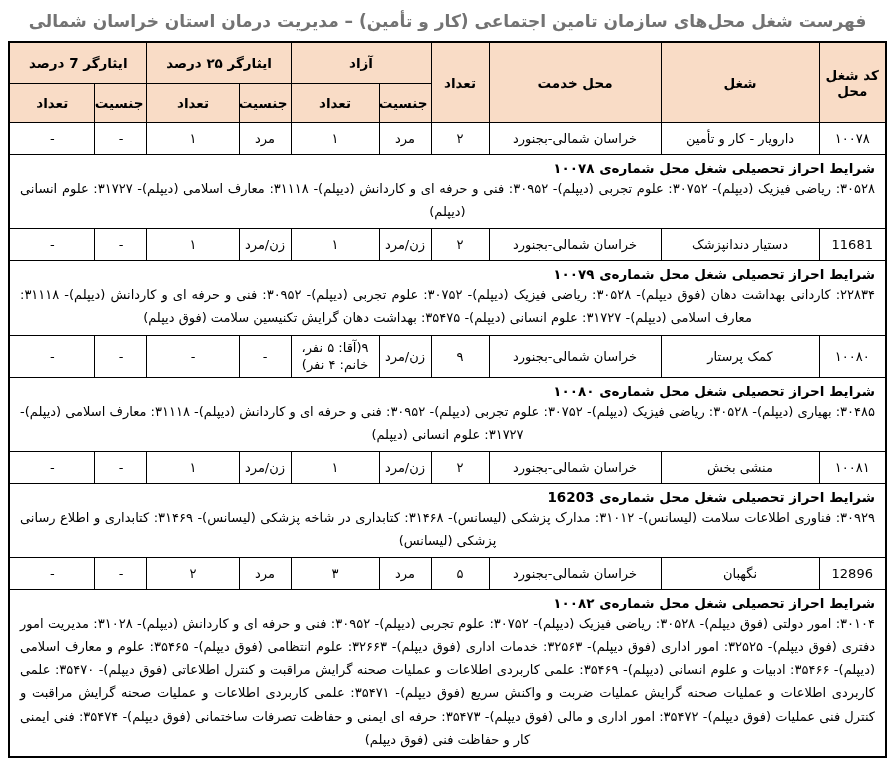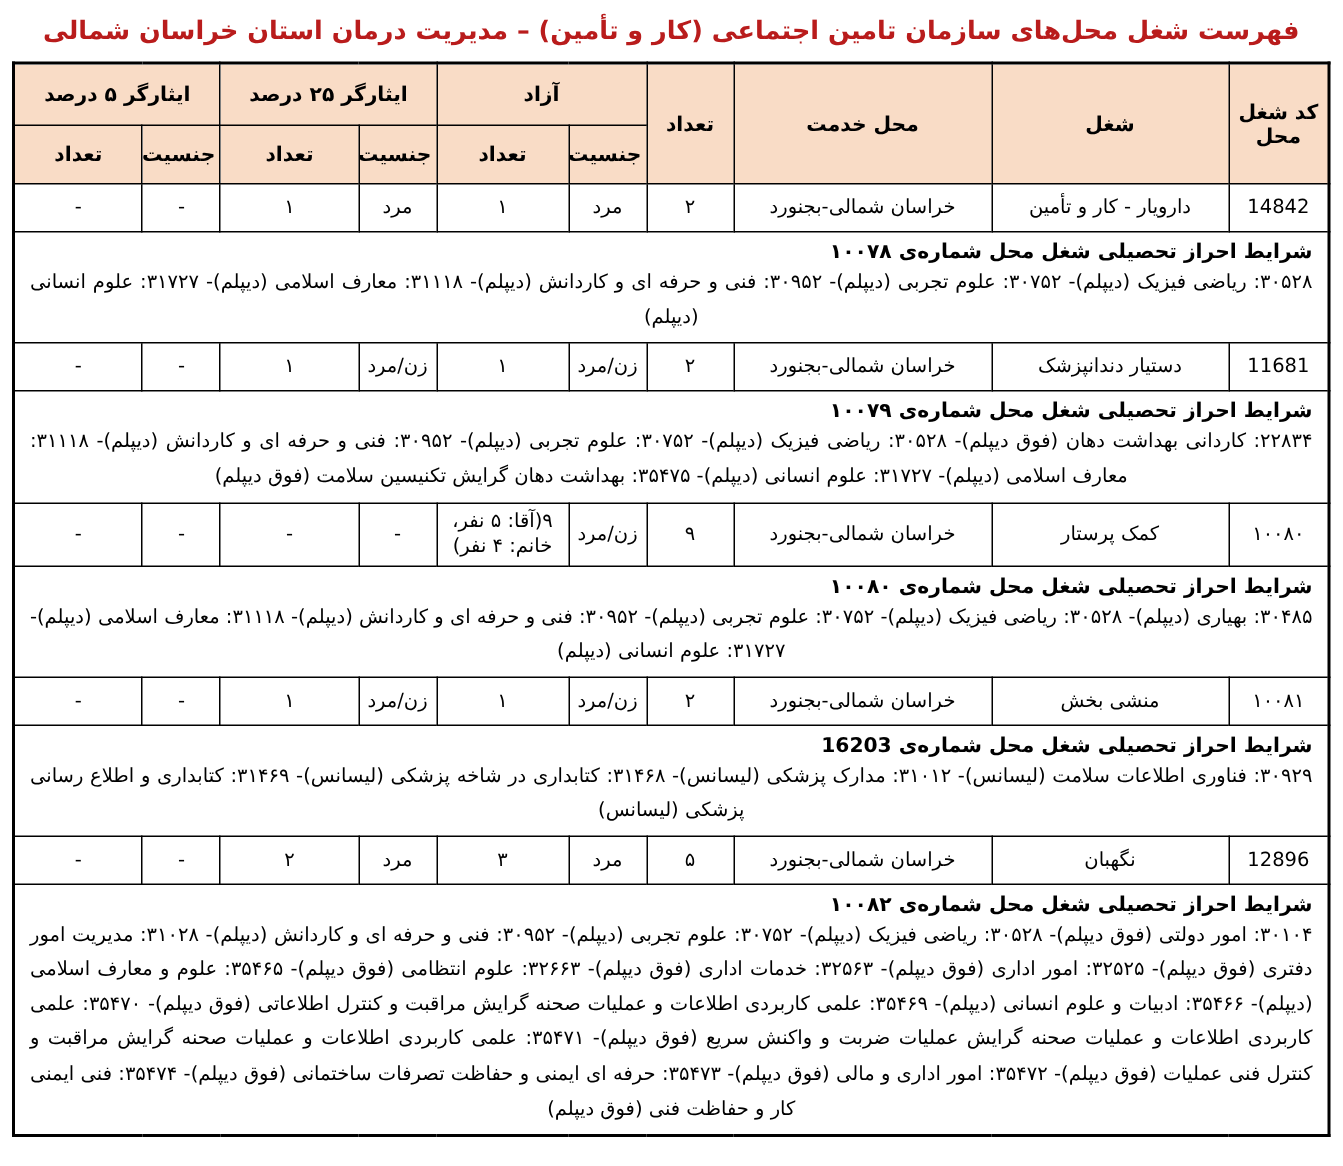--- a/index.html
+++ b/index.html
@@ -4,21 +4,21 @@
 <style>
   html,body{margin:0;padding:0;background:#ffffff;}
   body{
     width:895px;height:777px;overflow:hidden;
     font-family:"DejaVu Sans",sans-serif;
     color:#000;
   }
   .page{padding:4px 8px 0 8px;}
   .doc-title{
     text-align:center;
-    color:#b91c1c;
+    color:#737373;
     font-weight:bold;
     font-size:17px;
     padding:7px 0 10px 0;
   }
   table.job-table{
     width:879px;
     border-collapse:collapse;
     table-layout:fixed;
     border:2px solid #000;
   }
@@ -78,35 +78,35 @@
         <col style="width:86px">
     </colgroup>
     <thead>
       <tr class="h1">
         <th rowspan="2">کد شغل محل</th>
         <th rowspan="2">شغل</th>
         <th rowspan="2">محل خدمت</th>
         <th rowspan="2">تعداد</th>
         <th colspan="2">آزاد</th>
         <th colspan="2">ایثارگر ۲۵ درصد</th>
-        <th colspan="2">ایثارگر ۵ درصد</th>
+        <th colspan="2">ایثارگر 7 درصد</th>
       </tr>
       <tr class="h2">
         <th>جنسیت</th>
         <th>تعداد</th>
         <th>جنسیت</th>
         <th>تعداد</th>
         <th>جنسیت</th>
         <th>تعداد</th>
       </tr>
     </thead>
     <tbody>
 
       <tr class="data-row">
-        <td>14842</td>
+        <td>۱۰۰۷۸</td>
         <td>دارویار - کار و تأمین</td>
         <td>خراسان شمالی-بجنورد</td>
         <td>۲</td>
         <td>مرد</td>
         <td>۱</td>
         <td>مرد</td>
         <td>۱</td>
         <td>-</td>
         <td>-</td>
       </tr>

